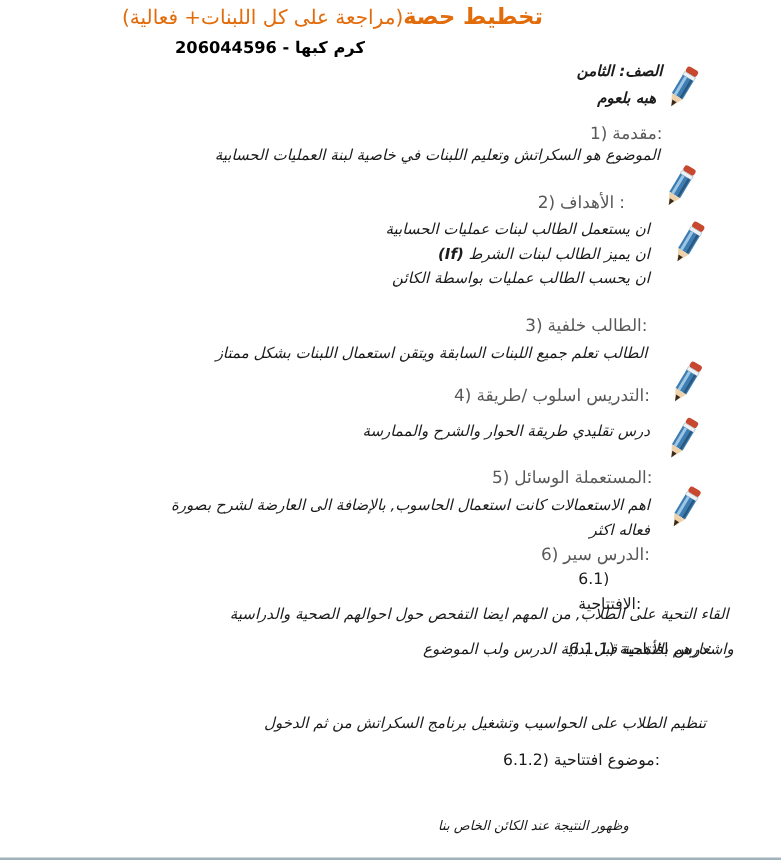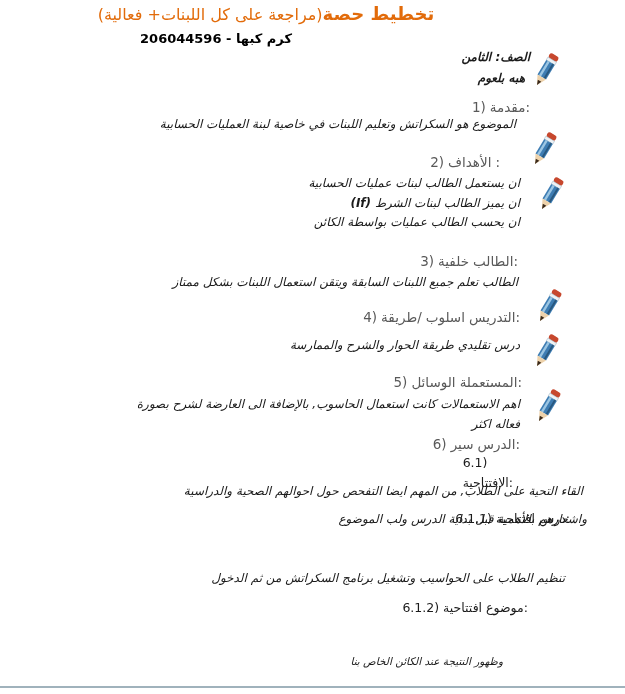--- a/index.html
+++ b/index.html
@@ -46,21 +46,21 @@
 
   <div class="author-line">كرم كبها - 206044596</div>
 
   <div class="line bold" style="top:50px;right:95px;">الصف: الثامن</div>
   <div class="line bold" style="top:71px;right:100px;">هبه بلعوم</div>
 
   <div class="heading" style="top:99px;right:95px;">
       <span class="tok">1)</span>
       <span class="tok">مقدمة:</span>
     </div>
-  <div class="line" style="top:117px;right:109px;">الموضوع هو السكراتش وتعليم اللبنات في خاصية لبنة العمليات الحسابية</div>
+  <div class="line" style="top:117px;right:97px;">الموضوع هو السكراتش وتعليم اللبنات في خاصية لبنة العمليات الحسابية</div>
 
   <div class="heading" style="top:154px;right:125px;">
       <span class="tok">2)</span>
       <span class="tok">الأهداف</span>
       <span class="tok">:</span>
     </div>
   <div class="line" style="top:176px;right:105px;">ان يستعمل الطالب لبنات عمليات الحسابية</div>
   <div class="line" style="top:196px;right:105px;"><span>ان يميز  الطالب لبنات الشرط </span><span class="bold">(If)</span></div>
   <div class="line" style="top:215px;right:105px;">ان يحسب الطالب عمليات بواسطة الكائن</div>
 

